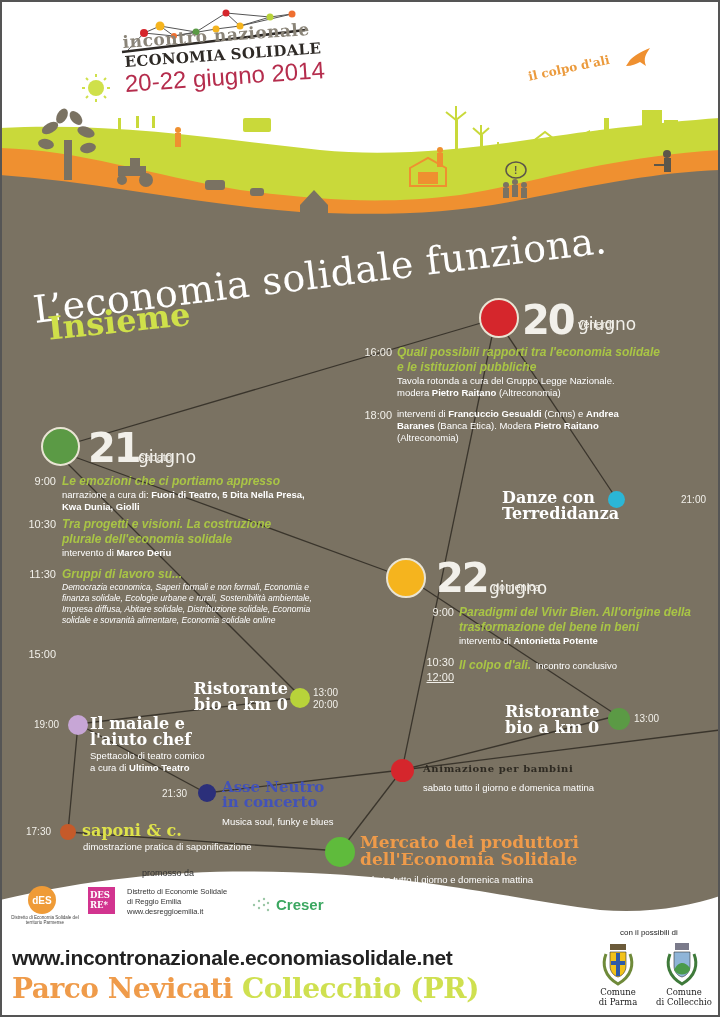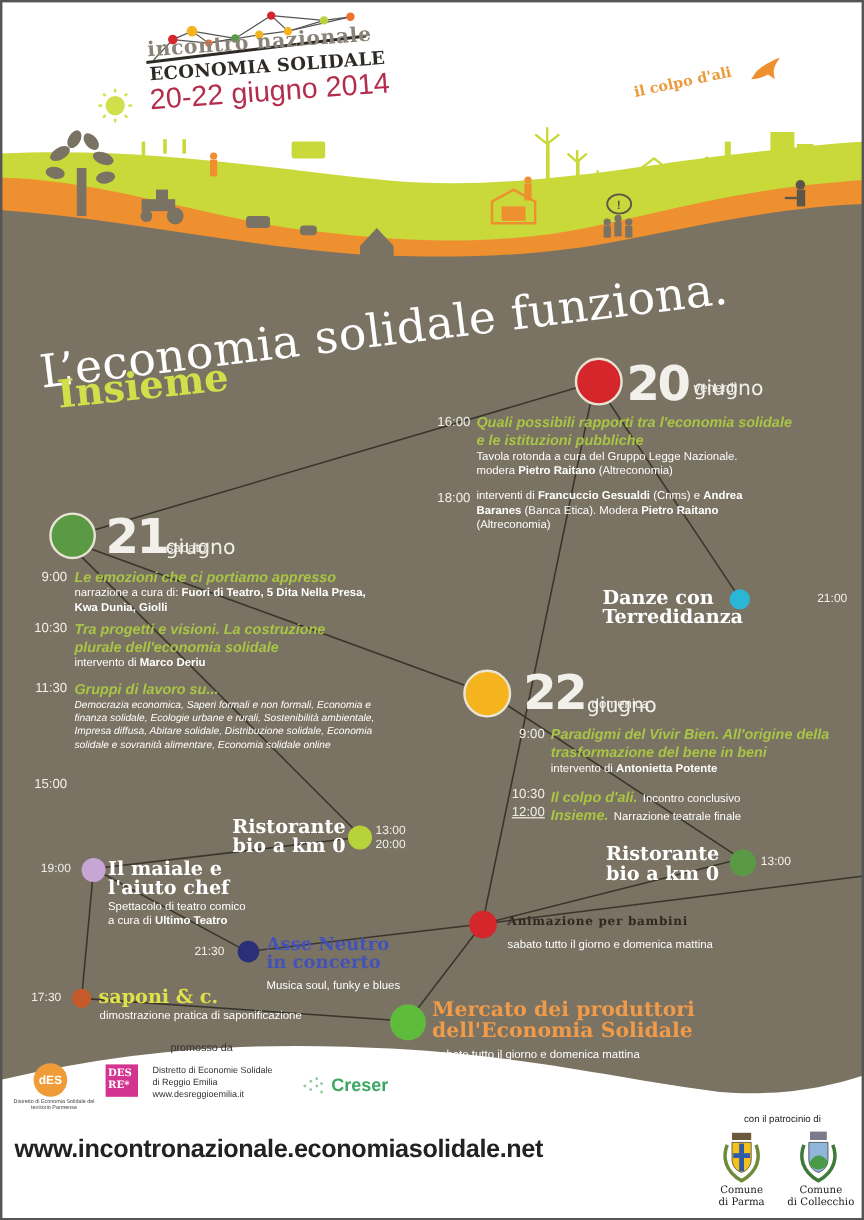--- a/index.html
+++ b/index.html
@@ -310,24 +310,20 @@
     <div class="ev-sub"><span>intervento di </span><b>Antonietta Potente</b></div>
   </div>
 
   <div class="time" style="left:414px;top:656px;width:40px;">10:30</div>
   <div class="ev" style="left:459px;top:655px;width:240px;">
     <span class="ev-title">Il colpo d'ali.</span>
     <span class="ev-sub">Incontro conclusivo</span>
   </div>
 
   <div class="time" style="left:414px;top:671px;width:40px;text-decoration:underline;">12:00</div>
-  <div class="ev" style="left:459px;top:670px;width:240px;">
-    <span class="ev-title">Insieme.</span>
-    <span class="ev-sub">Narrazione teatrale finale</span>
-  </div>
 
   <div class="slab" style="left:505px;top:704px;font-size:16px;color:#fff;">
     <div>Ristorante</div>
     <div>bio a km 0</div>
   </div>
   <div class="dot" style="left:608px;top:708px;width:22px;height:22px;background:#5b9a45;"></div>
   <div class="small-time" style="left:634px;top:713px;">13:00</div>
 
   <div class="dot" style="left:391px;top:759px;width:23px;height:23px;background:#d5262c;"></div>
   <div class="slab" style="left:423px;top:764px;font-size:10px;color:#2e2a22;letter-spacing:0.6px;">Animazione per bambini</div>
@@ -359,22 +355,26 @@
         <circle cx="9" cy="13" r="1.2"></circle>
         <circle cx="14" cy="4" r="1.2"></circle>
         <circle cx="14" cy="10" r="1.2"></circle>
         <circle cx="18" cy="8" r="1.2"></circle>
         <circle cx="18" cy="15" r="1.2"></circle>
       </g>
   </svg>
   <div class="creser" style="left:276px;">Creser</div>
 
   <div class="url">www.incontronazionale.economiasolidale.net</div>
-
-  <div class="patro-label">con il patrocinio di</div>
+  <div class="venue">
+    <span class="a">Parco Nevicati</span>
+    <span class="b">Collecchio (PR)</span>
+  </div>
+
+  <div class="patro-label">con il possibili di</div>
   <svg class="crest" style="left:600px;top:940px;" width="36" height="46">
     <path d="M6,14 C2,24 4,36 18,44 C32,36 34,24 30,14" fill="none" stroke="#6f8a3a" stroke-width="3"></path>
     <rect x="10" y="4" width="16" height="6" fill="#6b5a3a"></rect>
     <path d="M10,12 L26,12 L26,26 C26,32 22,36 18,37 C14,36 10,32 10,26 Z" fill="#f2c21a" stroke="#333" stroke-width="0.6"></path>
     <rect x="16" y="13" width="4" height="23" fill="#2e5aa8"></rect>
       <rect x="11" y="21" width="14" height="4" fill="#2e5aa8"></rect>
   </svg>
   <svg class="crest" style="left:664px;top:940px;" width="36" height="46">
     <path d="M6,14 C2,24 4,36 18,44 C32,36 34,24 30,14" fill="none" stroke="#3f7a3a" stroke-width="3"></path>
     <rect x="11" y="3" width="14" height="7" fill="#7a7a8a"></rect>

